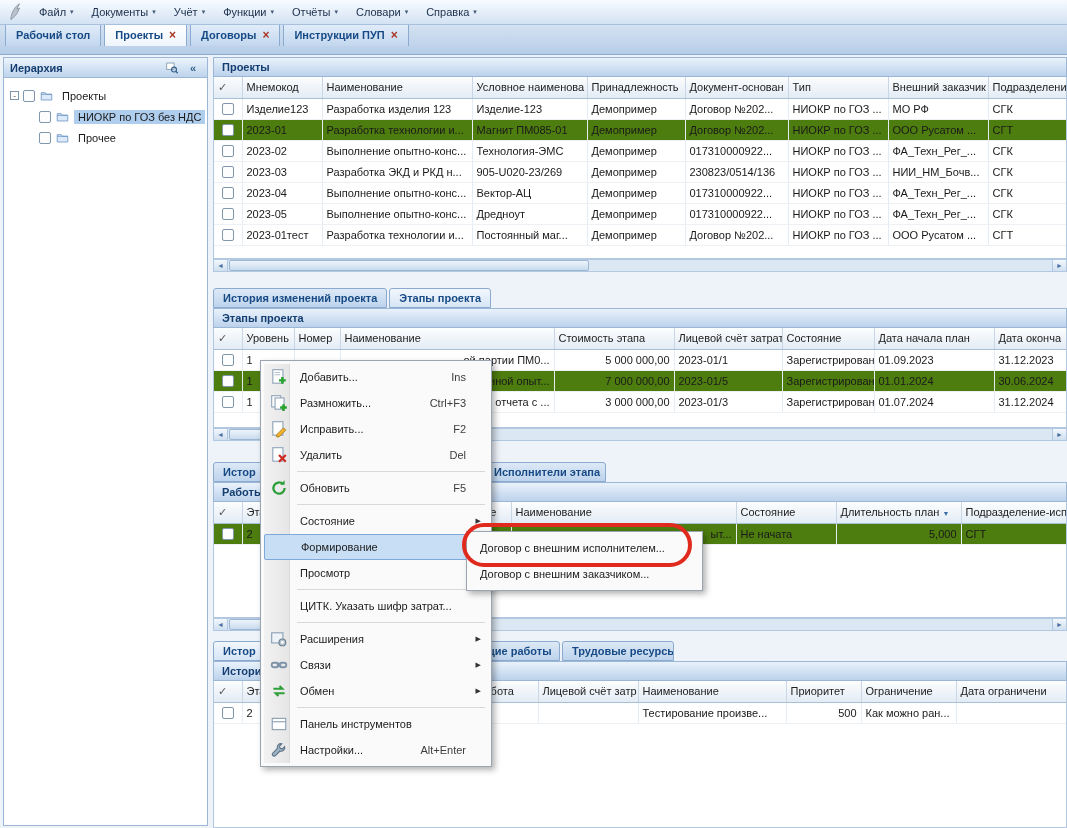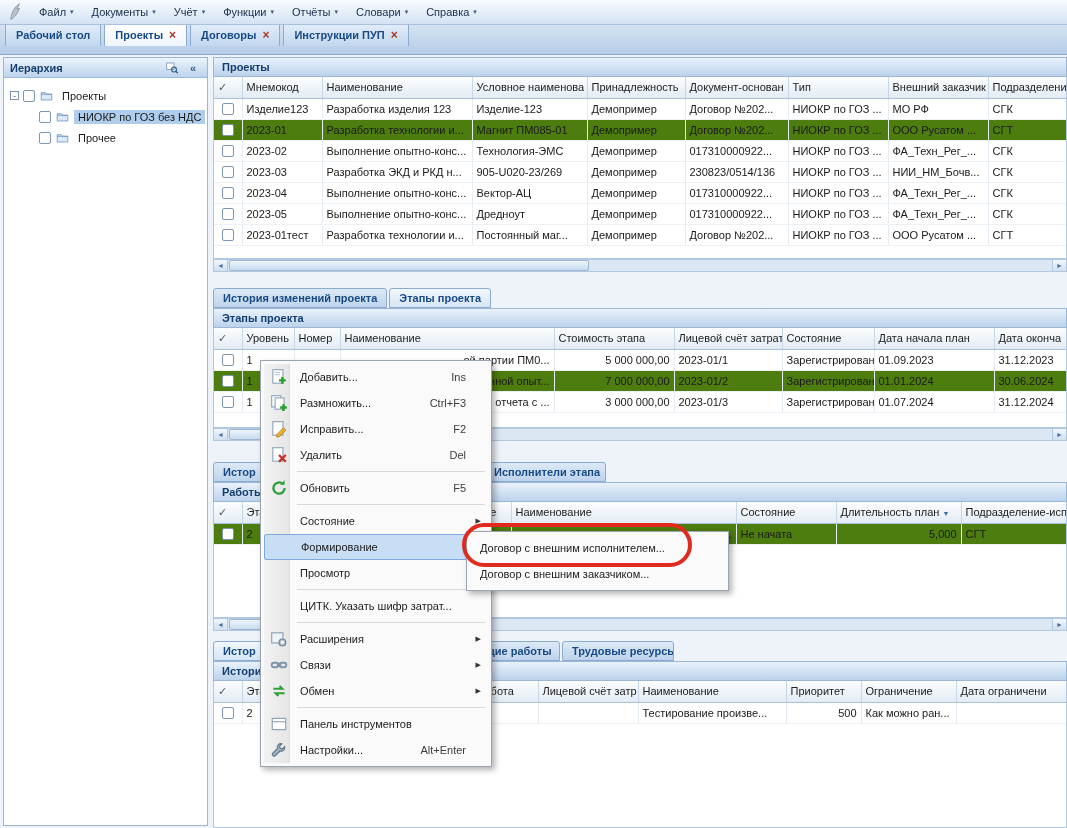--- a/index.html
+++ b/index.html
@@ -51,21 +51,21 @@
 
 
 .hscroll{position:absolute;left:213px;width:854px;height:13px;background:#dbe7f3;border:1px solid #b2c8e0;display:flex;align-items:center;z-index:1;}
 .harr{width:14px;height:11px;display:flex;align-items:center;justify-content:center;font-size:7px;color:#4a6fa0;background:linear-gradient(#f2f7fc,#cfdff0);border-right:1px solid #b2c8e0;}
 .harr.right{margin-left:auto;border-left:1px solid #b2c8e0;border-right:none;}
 .hthumb{height:11px;background:linear-gradient(#eef5fb,#c8dbee);border:1px solid #9db6d2;border-radius:2px;margin-left:1px;}
 
 
 .ctx{position:absolute;background:#fafafa;border:1px solid #9aa5b1;box-shadow:3px 3px 6px rgba(0,0,0,.3);padding:3px;z-index:40;}
 #ctxmenu{left:260px;top:360px;width:232px;}
-#ctxsub{left:466px;top:531px;width:263px;z-index:45;}
+#ctxsub{left:466px;top:531px;width:237px;z-index:45;}
 .ctx .strip{position:absolute;left:3px;top:3px;bottom:3px;width:26px;background:linear-gradient(90deg,#f2f2f2,#e6e6e6);border-right:1px solid #dcdcdc;}
 .ctx-item{position:relative;height:26px;display:flex;align-items:center;padding:0 22px 0 36px;color:#1c1c1c;white-space:nowrap;}
 .ctx-item.subitem{padding-left:10px;padding-right:10px;}
 .ctx-item .ico{position:absolute;left:6px;top:4px;width:18px;height:18px;}
 .ctx-item .ico svg{width:100%;height:100%;display:block;}
 .ctx-item.hl{background:#c8def5;border:1px solid #7fa9dc;border-radius:2px;}
 .ctx-item .sc{margin-left:auto;color:#3c3c3c;padding-left:18px;}
 .ctx-item .subarr{position:absolute;right:7px;font-size:7px;color:#333;}
 .ctx-sep{height:1px;background:#d8d8d8;margin:3px 3px 3px 33px;}
 .bold{font-weight:normal;}
@@ -370,21 +370,21 @@
           <td>31.12.2023</td>
         </tr>
         <tr class="sel">
           <td>
             <span class="cb" style="display: block; margin: 0px auto;"></span>
           </td>
           <td>1</td>
           <td></td>
           <td style="text-align: right;">веденной опыт...</td>
           <td style="text-align: right;">7 000 000,00</td>
-          <td>2023-01/2</td>
+          <td>2023-01/5</td>
           <td>Зарегистрирован</td>
           <td>01.01.2024</td>
           <td>30.06.2024</td>
         </tr>
         <tr>
           <td>
             <span class="cb" style="display: block; margin: 0px auto;"></span>
           </td>
           <td>1</td>
           <td></td>

